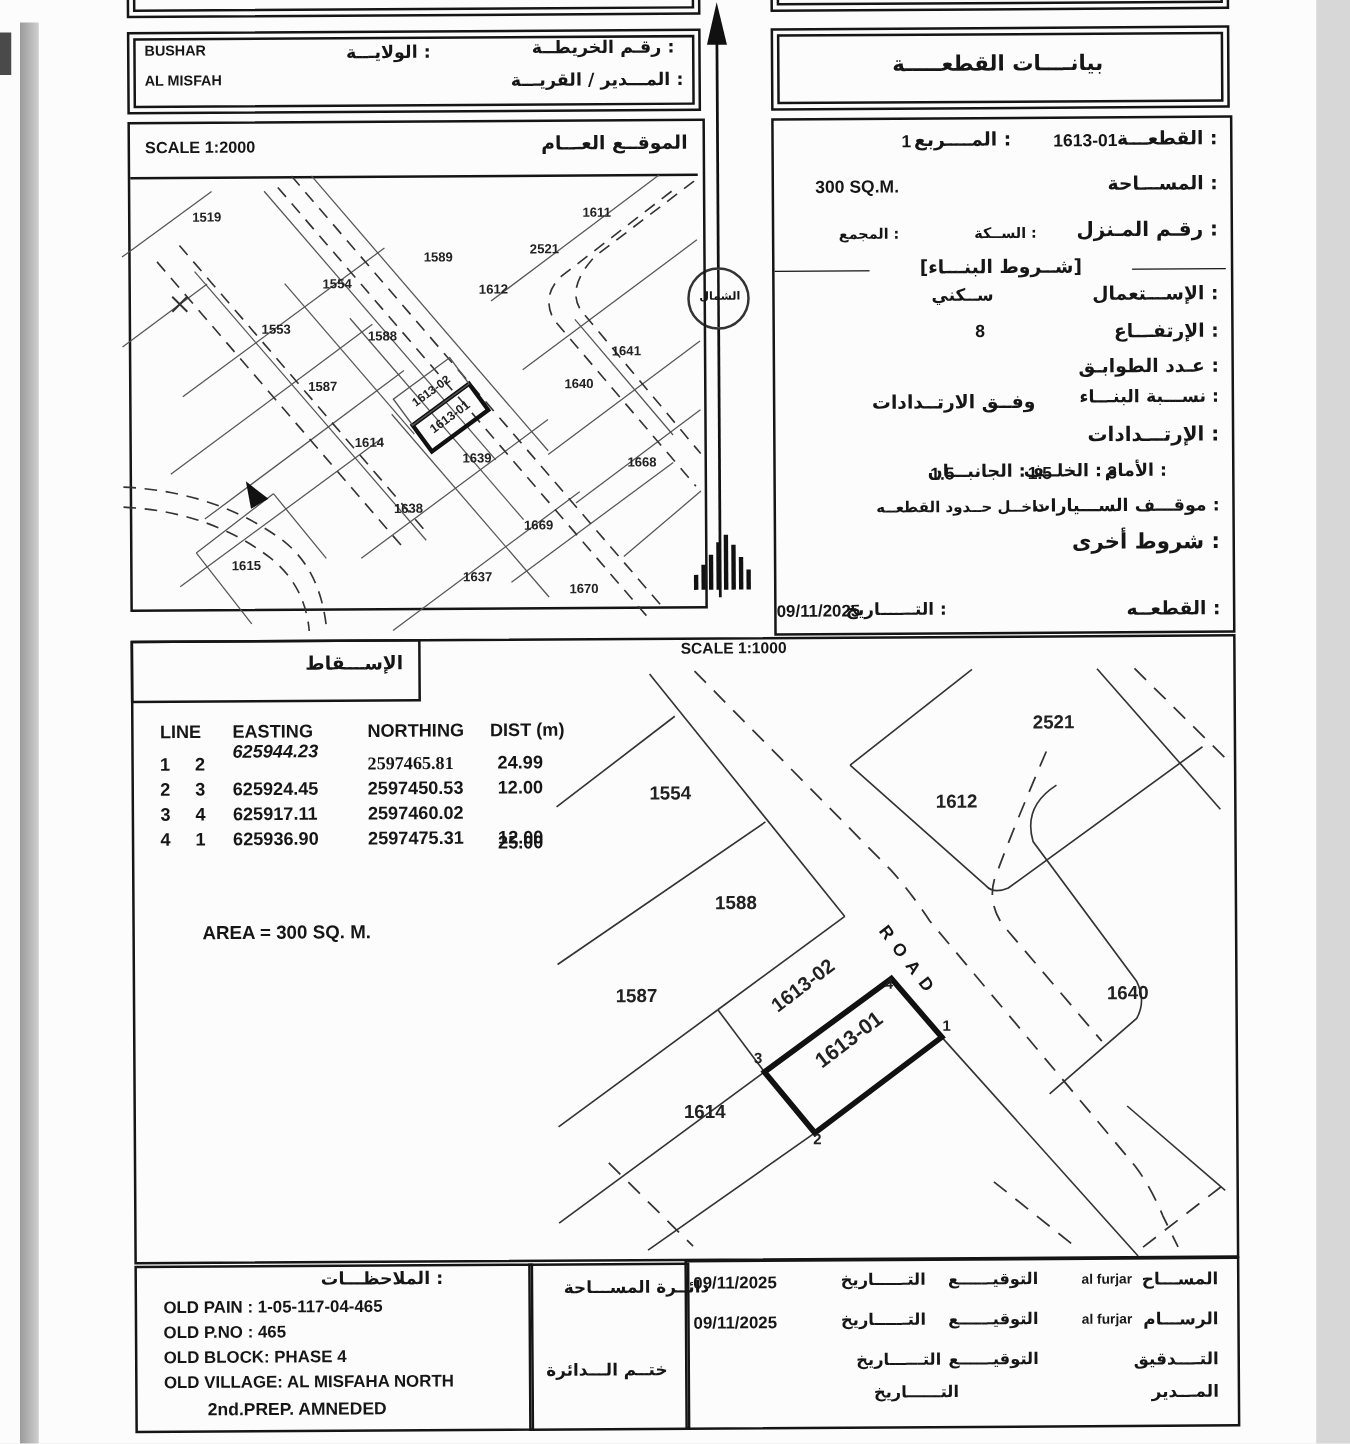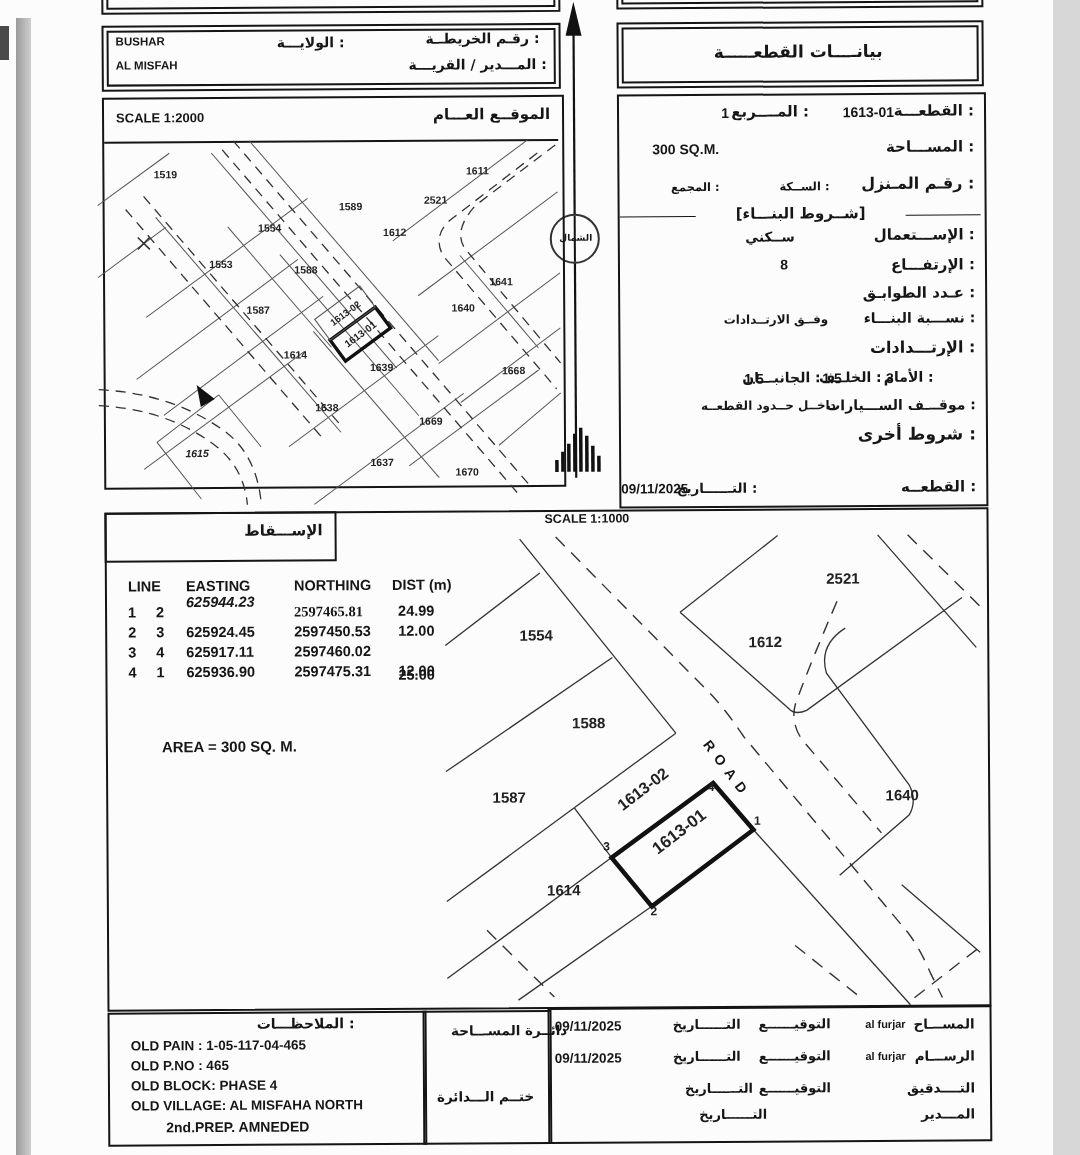--- a/index.html
+++ b/index.html
@@ -117,21 +117,21 @@
         <span class="lbl" style="left: 113px; top: 117px; font-size: 10.5px;">1553</span>
         <span class="lbl" style="left: 198px; top: 123px; font-size: 10.5px;">1588</span>
         <span class="lbl" style="left: 150px; top: 163px; font-size: 10.5px;">1587</span>
         <span class="lbl" style="left: 393px; top: 136px; font-size: 10.5px;">1641</span>
         <span class="lbl" style="left: 355px; top: 162px; font-size: 10.5px;">1640</span>
         <span class="lbl" style="left: 187px; top: 208px; font-size: 10.5px;">1614</span>
         <span class="lbl" style="left: 273px; top: 221px; font-size: 10.5px;">1639</span>
         <span class="lbl" style="left: 405px; top: 225px; font-size: 10.5px;">1668</span>
         <span class="lbl" style="left: 218px; top: 261px; font-size: 10.5px;">1638</span>
         <span class="lbl" style="left: 322px; top: 275px; font-size: 10.5px;">1669</span>
-        <span class="lbl" style="left: 88px; top: 306px; font-size: 10.5px; font-style: italic;">1615</span>
+        <span class="lbl" style="left: 88px; top: 306px; font-size: 10.5px;">1615</span>
         <span class="lbl" style="left: 273px; top: 316px; font-size: 10.5px;">1637</span>
         <span class="lbl" style="left: 358px; top: 326px; font-size: 10.5px;">1670</span>
         <span class="lbl" style="left: 237px; top: 167px; font-size: 9.5px; transform: translate(-50%, -50%) rotate(-36deg);">1613-02</span>
         <span class="lbl" style="left: 252px; top: 188px; font-size: 10px; transform: translate(-50%, -50%) rotate(-36deg); font-weight: bold;">1613-01</span>
       </div>
 
     <div class="box" style="left:620px;top:95px;width:365px;height:410px;"></div>
     <span class="ar abs" style="right:103px;top:104px;font-size:15px;">القطعـــة :</span>
     <span class="lt abs" style="right:183px;top:106px;font-size:14px;">1613-01</span>
     <span class="ar abs" style="right:268px;top:104px;font-size:15px;">المــــربع :</span>
@@ -143,21 +143,21 @@
     <span class="ar abs" style="right:358px;top:181px;font-size:11.5px;">المجمع :</span>
     <div class="abs" style="left:622px;top:217px;width:361px;border-top:1.8px solid #151515;"></div>
     <span class="ar abs" style="left:620px;top:206px;width:365px;text-align:center;font-size:15px;background:transparent;" dir="rtl">[شــروط البنـــاء]</span>
     <span class="ar abs" style="left:698px;top:206px;width:210px;text-align:center;font-size:15px;background:#fcfcfc;z-index:2;" dir="rtl">[شــروط البنـــاء]</span>
     <span class="ar abs" style="right:103px;top:228px;font-size:15px;">الإســـتعمال :</span>
     <span class="ar abs" style="right:283px;top:230px;font-size:13.5px;">ســكني</span>
     <span class="ar abs" style="right:103px;top:258px;font-size:15px;">الإرتفـــاع :</span>
     <span class="lt abs" style="right:290px;top:258px;font-size:14px;">8</span>
     <span class="ar abs" style="right:103px;top:286px;font-size:15px;">عـدد الطوابـق :</span>
     <span class="ar abs" style="right:103px;top:312px;font-size:14px;">نســـبة البنـــاء :</span>
-    <span class="ar abs" style="right:250px;top:314px;font-size:12px;">وفــق الارتــدادات</span>
+    <span class="ar abs" style="right:250px;top:314px;font-size:15px;">وفــق الارتــدادات</span>
     <span class="ar abs" style="right:103px;top:340px;font-size:16px;">الإرتـــدادات :</span>
     <span class="ar abs" style="right:145px;top:371px;font-size:14px;">الأمام :</span>
     <span class="lt abs" style="right:185px;top:372px;font-size:14px;">3</span>
     <span class="ar abs" style="right:197px;top:371px;font-size:14px;">الخلــف :</span>
     <span class="lt abs" style="right:237px;top:372px;font-size:14px;">1.5</span>
     <span class="ar abs" style="right:258px;top:371px;font-size:14px;">الجانبـــان :</span>
     <span class="lt abs" style="right:315px;top:372px;font-size:14px;">1.5</span>
     <span class="ar abs" style="right:103px;top:399px;font-size:14px;">موقـــف الســـيارات :</span>
     <span class="ar abs" style="right:243px;top:400px;font-size:12px;">داخــل حــدود القطعــه</span>
     <span class="ar abs" style="right:103px;top:426px;font-size:17px;">شروط أخرى :</span>

